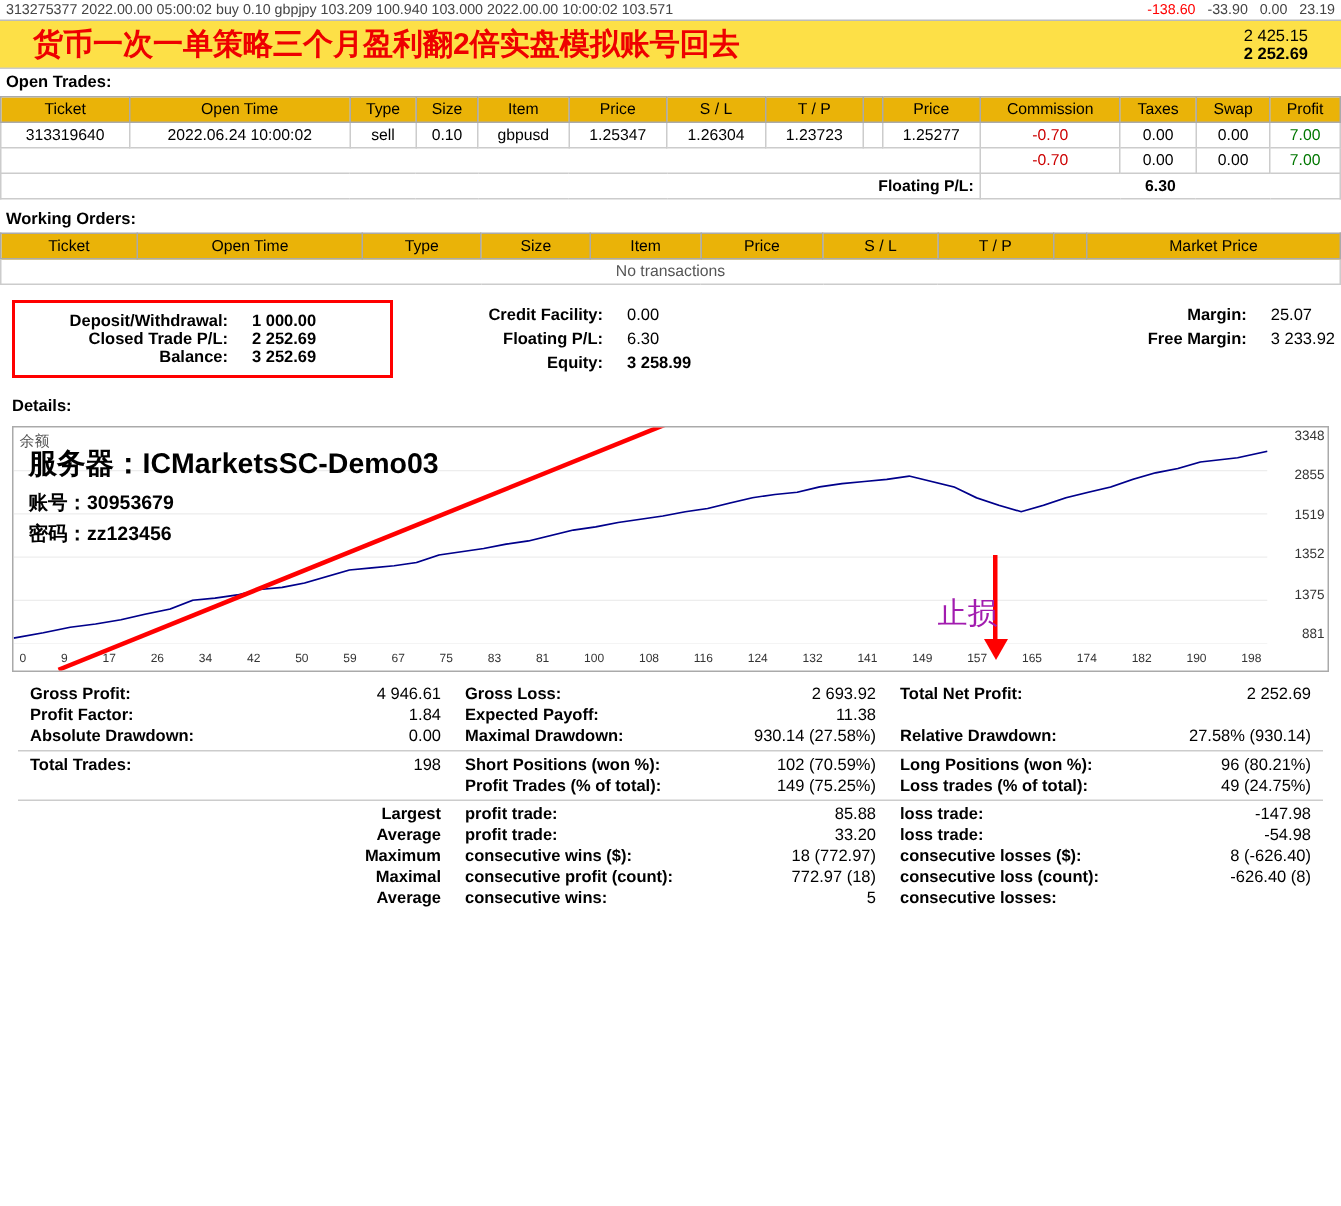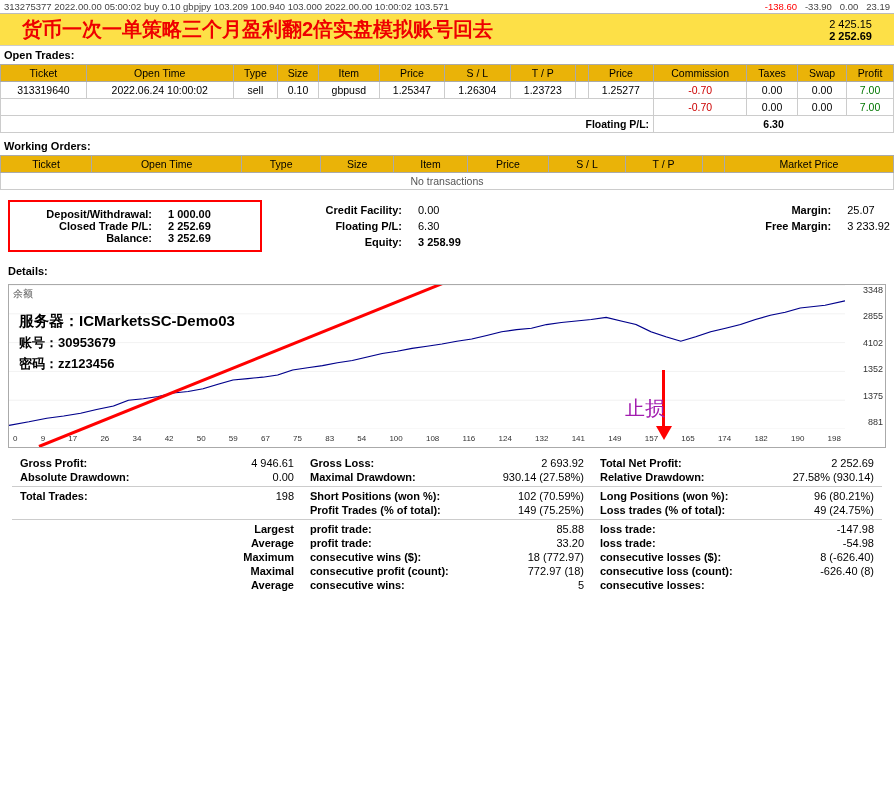--- a/index.html
+++ b/index.html
@@ -65,21 +65,21 @@
     }
     .chart-overlay-text {
       position: absolute;
       left: 10px;
       top: 10px;
       font-size: 13px;
       font-weight: bold;
       color: #000;
       line-height: 1.6;
     }
-    .chart-overlay-text .server { font-size: 15px; margin-top: 14px; }
+    .chart-overlay-text .server { font-size: 19px; }
     .stop-loss-label {
       position: absolute;
       right: 220px;
       top: 110px;
       color: #a21caf;
       font-size: 20px;
       font-weight: normal;
     }
     .arrow-diagonal {
       position: absolute;
@@ -325,21 +325,21 @@
 
 <div style="padding: 2px 4px;">
   <div class="section-title">Details:</div>
 
   <div class="chart-container">
     <span class="chart-title">余额</span>
 
     <div class="y-axis">
       <span>3348</span>
       <span>2855</span>
-      <span>4102</span>
+      <span>1519</span>
       <span>1352</span>
       <span>1375</span>
       <span>881</span>
     </div>
 
     <svg class="chart-svg" viewBox="0 0 840 200" preserveAspectRatio="none">
 
       <line x1="0" y1="0" x2="840" y2="0" stroke="#ddd" stroke-width="0.5"></line>
       <line x1="0" y1="40" x2="840" y2="40" stroke="#ddd" stroke-width="0.5"></line>
       <line x1="0" y1="80" x2="840" y2="80" stroke="#ddd" stroke-width="0.5"></line>
@@ -423,21 +423,21 @@
       <span>9</span>
       <span>17</span>
       <span>26</span>
       <span>34</span>
       <span>42</span>
       <span>50</span>
       <span>59</span>
       <span>67</span>
       <span>75</span>
       <span>83</span>
-      <span>54</span>
+      <span>81</span>
       <span>100</span>
       <span>108</span>
       <span>116</span>
       <span>124</span>
       <span>132</span>
       <span>141</span>
       <span>149</span>
       <span>157</span>
       <span>165</span>
       <span>174</span>
@@ -457,20 +457,34 @@
       <div class="stats-cell">
         <span class="stats-label">Gross Loss:</span>
         <span class="stats-value">2 693.92</span>
       </div>
       <div class="stats-cell">
         <span class="stats-label">Total Net Profit:</span>
         <span class="stats-value">2 252.69</span>
       </div>
     </div>
 
+    <div class="stats-row">
+      <div class="stats-cell">
+        <span class="stats-label">Profit Factor:</span>
+        <span class="stats-value">1.84</span>
+      </div>
+      <div class="stats-cell">
+        <span class="stats-label">Expected Payoff:</span>
+        <span class="stats-value">11.38</span>
+      </div>
+      <div class="stats-cell">
+        <span class="stats-label"></span>
+        <span class="stats-value"></span>
+      </div>
+    </div>
 
     <div class="stats-row">
       <div class="stats-cell">
         <span class="stats-label">Absolute Drawdown:</span>
         <span class="stats-value">0.00</span>
       </div>
       <div class="stats-cell">
         <span class="stats-label">Maximal Drawdown:</span>
         <span class="stats-value">930.14 (27.58%)</span>
       </div>

